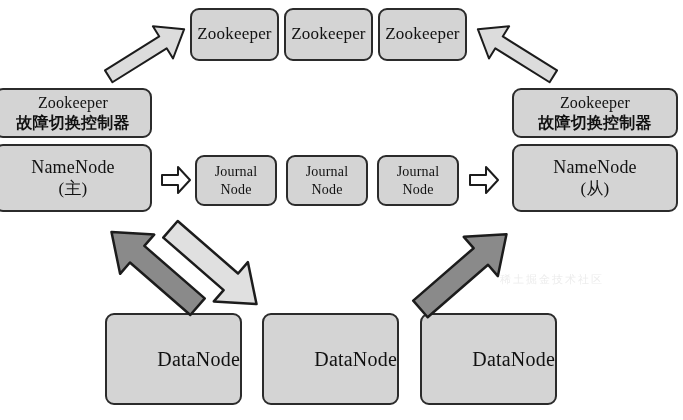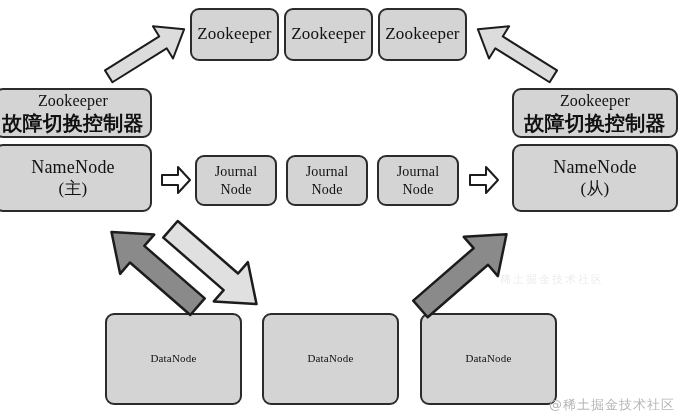--- a/index.html
+++ b/index.html
@@ -28,22 +28,22 @@
     color: #111111;
     text-align: center;
     line-height: 1.22;
     letter-spacing: 0.2px;
   }
   .node .ln { display: block; white-space: nowrap; }
   .node.zk      { font-size: 17px; }
   .node.jn      { font-size: 14px; }
   .node.nn      { font-size: 18px; }
   .node.zkfc    { font-size: 16px; }
-  .node.dn      { font-size: 11px; }
-  .node.zkfc .ln.cn { font-size: 20px; font-family: "DejaVu Sans", sans-serif; font-weight: 600; }
+  .node.dn      { font-size: 20px; align-items: flex-end; }
+  .node.zkfc .ln.cn { font-size: 16px; font-family: "DejaVu Sans", sans-serif; font-weight: 600; }
   .node.nn  .ln.cn { font-size: 17px; font-family: "Liberation Serif", serif; }
 
   .arrow { position: absolute; }
   .arrow svg { display: block; overflow: visible; }
 
   .wm-main {
     position: absolute;
     right: 8px;
     bottom: 6px;
     font-family: "DejaVu Sans", sans-serif;
@@ -165,15 +165,14 @@
 
   <div class="arrow" style="left:398px; top:216px;">
     <svg width="130" height="105" viewBox="0 0 130 105">
       <g transform="rotate(-41 65 52)">
         <polygon points="6,44 86,44 86,29 120,55 86,81 86,66 6,66" fill="#8a8a8a" stroke="#1c1c1c" stroke-width="2.5" stroke-linejoin="round"></polygon>
       </g>
     </svg>
   </div>
 
   <div class="wm-faint">稀土掘金技术社区</div>
-  <div class="wm-main">@稀土掘金技术社区</div>
 
 </div>
 
 </body></html>

